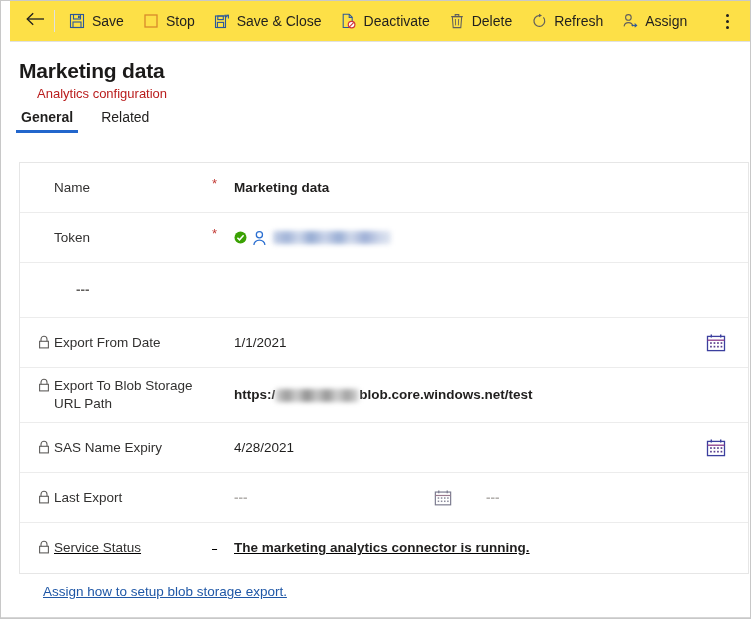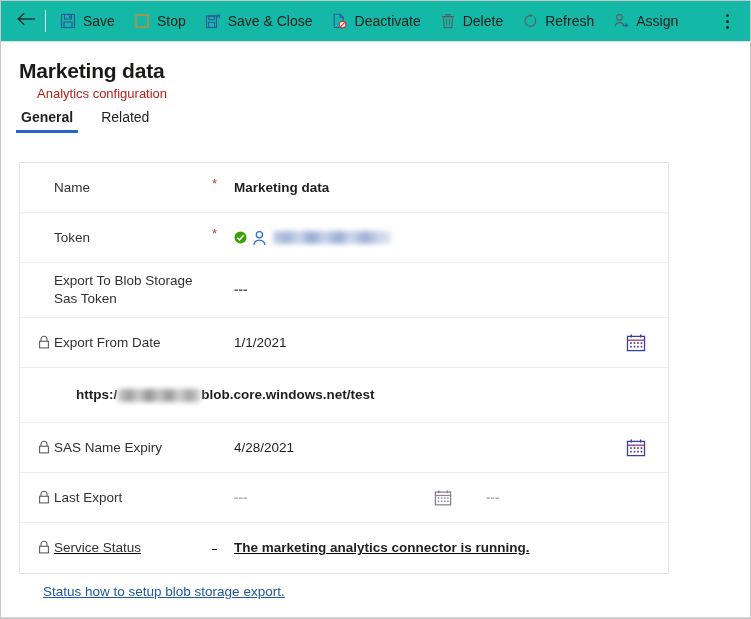--- a/index.html
+++ b/index.html
@@ -18,22 +18,23 @@
     overflow: hidden;
   }
 
   
   .cmdbar {
     position: relative;
     height: 41px;
     display: flex;
     align-items: center;
     border-bottom: 1px solid #e1e1e1;
-    background: #14b8a6;
+    background: #fde047;
     padding-left: 8px;
+    margin-left: 9px;
   }
   .backbtn {
     width: 34px; height: 32px;
     display: flex; align-items: center; justify-content: center;
     cursor: pointer;
   }
   .cmd-sep {
     width: 1px; height: 22px;
     background: #e1e1e1;
     margin: 0 4px 0 2px;
@@ -108,21 +109,21 @@
     left: -3px; right: -3px; bottom: 0;
     height: 3px;
     background: #2266cc;
   }
 
   
   .panel {
     position: absolute;
     left: 18px;
     top: 161px;
-    width: 650px;
+    width: 730px;
     border: 1px solid #e6e6e6;
     background: #ffffff;
   }
   .frow {
     position: relative;
     display: flex;
     align-items: center;
     border-bottom: 1px solid #ececec;
     padding-left: 34px;
     min-height: 50px;
@@ -378,21 +379,20 @@
           <svg width="15" height="16" viewBox="0 0 15 16">
             <circle cx="7.4" cy="4.8" r="3.1" fill="none" stroke="#2b6fd1" stroke-width="1.25"></circle>
             <path d="M1.9 15 a5.5 5.0 0 0 1 11 0" fill="none" stroke="#2b6fd1" stroke-width="1.25"></path>
           </svg>
         </span>
         <span class="blurname"></span>
       </div>
     </div>
 
     <div class="frow tall">
-      <div class="flabel">Export To Blob Storage Sas Token</div>
       <div class="req blank">*</div>
       <div class="fvalue">
         <span class="dash">---</span>
       </div>
     </div>
 
     <div class="frow">
       <div class="flabel locked">
         <span class="lock-ico">
           <svg width="12" height="14" viewBox="0 0 12 14">
@@ -418,20 +418,29 @@
             <rect x="4.1" y="12.8" width="1.7" height="1.7"></rect>
             <rect x="7.6" y="12.8" width="1.7" height="1.7"></rect>
             <rect x="11.1" y="12.8" width="1.7" height="1.7"></rect>
             <rect x="14.6" y="12.8" width="1.7" height="1.7"></rect>
           </g>
         </svg>
       </span>
     </div>
 
     <div class="frow tall">
+      <div class="flabel locked">
+        <span class="lock-ico">
+          <svg width="12" height="14" viewBox="0 0 12 14">
+            <path d="M3 6.3 V4.2 a3 3 0 0 1 6 0 V6.3" fill="none" stroke="#605e5c" stroke-width="1.1"></path>
+            <rect x="1.6" y="6.3" width="8.8" height="6.6" fill="none" stroke="#605e5c" stroke-width="1.1"></rect>
+          </svg>
+        </span>
+        <span>Export To Blob Storage URL Path</span>
+      </div>
       <div class="req blank">*</div>
       <div class="fvalue">
         <span>https:/</span>
           <span class="blururl"></span>
           <span>blob.core.windows.net/test</span>
       </div>
     </div>
 
     <div class="frow">
       <div class="flabel locked">
@@ -510,17 +519,17 @@
         </span>
         <span>Service Status</span>
       </div>
       <div class="req blank">*</div>
       <div class="fvalue">The marketing analytics connector is running.</div>
     </div>
 
   </div>
 
   <div class="linkrow">
-    <span class="doclink">Status how to setup blob storage export.</span>
+    <span class="doclink">Assign how to setup blob storage export.</span>
   </div>
 
   <div class="bottom-rule"></div>
 </div>
 
 </body></html>

